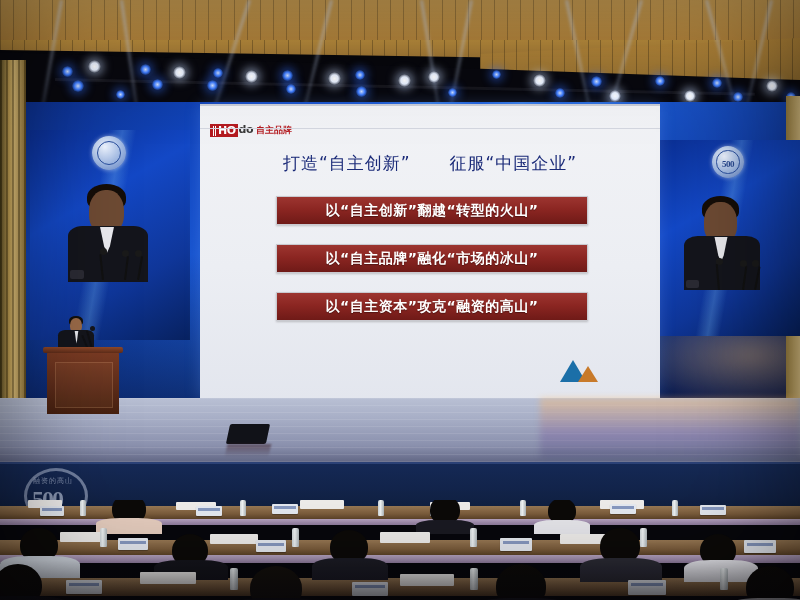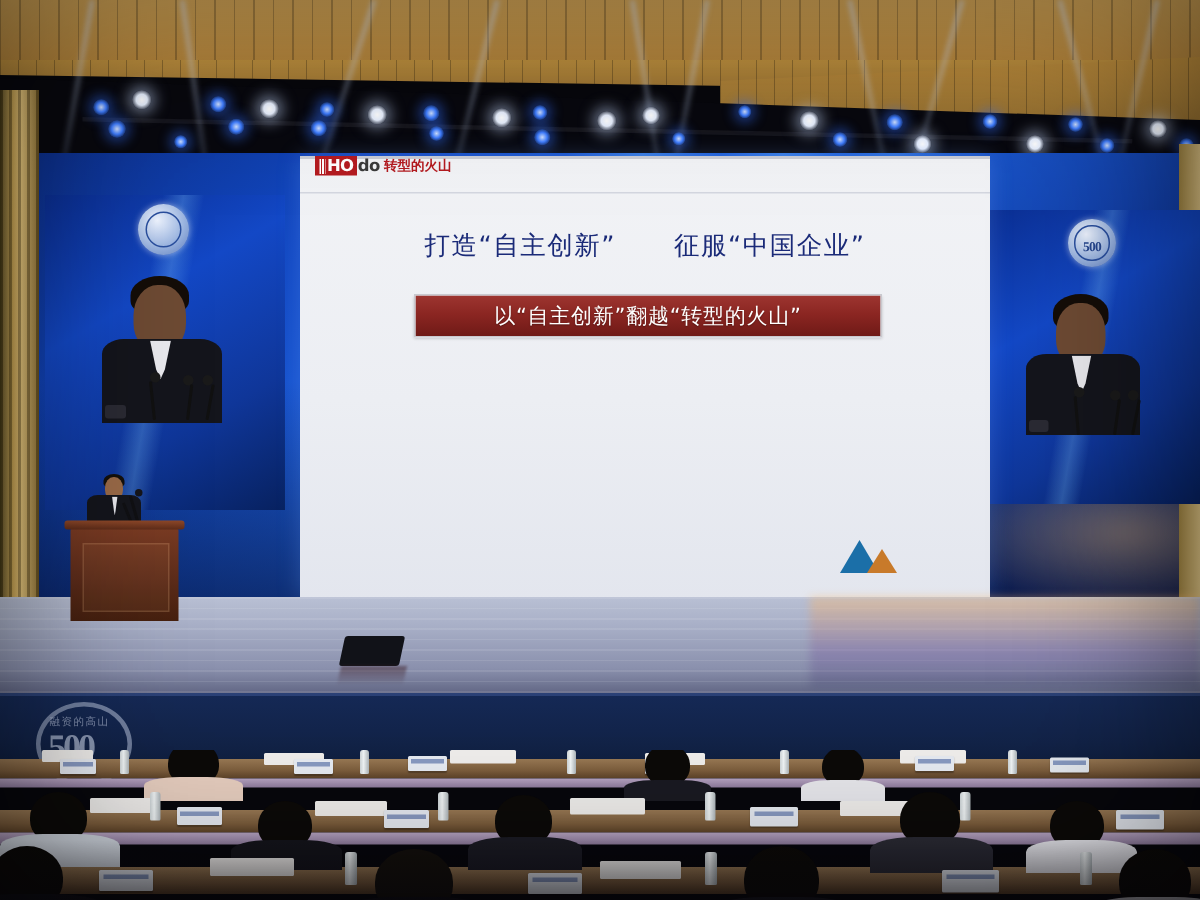--- a/index.html
+++ b/index.html
@@ -83,21 +83,21 @@
     clip-path:polygon(38% 0,62% 0,55% 42%,50% 56%,45% 42%);}
   .mic{position:absolute;background:#111;border-radius:2px;transform-origin:bottom center;}
   .mic-head{position:absolute;background:#1a1a1a;border-radius:50%;}
   .lappad{position:absolute;background:#2a2a33;border-radius:2px;}
 
   
   .slide{position:absolute;left:200px;top:104px;width:460px;height:296px;
     background:linear-gradient(180deg,#f2f3f6 0%,#eceef3 55%,#e3e6ee 100%);
     box-shadow:0 0 14px rgba(120,170,255,.25);}
   .slide-topline{position:absolute;left:0;top:0;width:100%;height:2px;background:#c9ccd6;}
-  .brand{position:absolute;left:10px;top:0;display:flex;align-items:center;height:13px;}
+  .brand{position:absolute;left:10px;top:20px;display:flex;height:13px;}
   .brand-mark{display:flex;align-items:center;height:13px;background:#b41b20;padding:0 2px 0 3px;}
   .brand-bars{display:inline-block;width:4px;height:10px;
     background:repeating-linear-gradient(90deg,#fff 0 1px,#b41b20 1px 2px);margin-right:1px;}
   .brand-ho{font-size:11px;font-weight:bold;color:#fff;line-height:12px;letter-spacing:-.5px;
     font-family:"DejaVu Sans",sans-serif;}
   .brand-do{font-size:11px;font-weight:bold;color:#3a3a3a;line-height:12px;letter-spacing:-.5px;
     margin-left:1px;font-family:"DejaVu Sans",sans-serif;}
   .brand-cn{font-size:9px;color:#b41b20;margin-left:3px;line-height:12px;font-weight:bold;
     font-family:"DejaVu Sans",sans-serif;}
   .brand-rule{position:absolute;left:0;top:24px;width:100%;height:1px;background:#d3d6df;}
@@ -105,21 +105,21 @@
   .slide-title{position:absolute;left:0;top:48px;width:100%;text-align:center;
     font-size:17px;color:#1a2a78;letter-spacing:1px;font-family:"DejaVu Sans",sans-serif;}
   .slide-title .gap{display:inline-block;width:26px;}
 
   .bars{position:absolute;left:76px;top:92px;width:312px;}
   .redbar{position:relative;height:27px;margin-bottom:19px;
     background:linear-gradient(180deg,#9d3530 0%,#8a2521 48%,#6f1a17 100%);
     border:1px solid #c9c9cf;
     display:flex;align-items:center;justify-content:center;
     box-shadow:0 1px 2px rgba(0,0,0,.2);}
-  .redbar span{font-size:14px;font-weight:normal;color:#fff;letter-spacing:.5px;
+  .redbar span{font-size:14px;font-weight:bold;color:#fff;letter-spacing:.5px;
     font-family:"DejaVu Sans",sans-serif;text-shadow:0 1px 1px rgba(0,0,0,.35);}
 
   .deco{position:absolute;right:54px;bottom:18px;width:46px;height:26px;}
   .deco-blue{position:absolute;left:0;bottom:0;width:0;height:0;
     border-left:13px solid transparent;border-right:13px solid transparent;border-bottom:22px solid #1b6fa8;}
   .deco-orange{position:absolute;left:18px;bottom:0;width:0;height:0;
     border-left:10px solid transparent;border-right:10px solid transparent;border-bottom:16px solid #c87a2a;}
 
   
   .floor{position:absolute;left:0;top:398px;width:800px;height:68px;
@@ -300,33 +300,39 @@
 
   <div class="slide">
     <div class="slide-topline"></div>
 
     <div class="brand">
       <span class="brand-mark">
         <span class="brand-bars"></span>
         <span class="brand-ho">HO</span>
       </span>
       <span class="brand-do">do</span>
-      <span class="brand-cn">转型的火山</span>
+      <span class="brand-cn">自主品牌</span>
     </div>
     <div class="brand-rule"></div>
 
     <div class="slide-title">
       <span>打造“自主创新”</span>
       <span class="gap"></span>
       <span>征服“中国企业”</span>
     </div>
 
     <div class="bars">
       <div class="redbar">
         <span>以“自主创新”翻越“转型的火山”</span>
+      </div>
+      <div class="redbar">
+        <span>以“自主品牌”融化“市场的冰山”</span>
+      </div>
+      <div class="redbar">
+        <span>以“自主资本”攻克“融资的高山”</span>
       </div>
     </div>
 
     <div class="deco">
       <div class="deco-blue"></div>
       <div class="deco-orange"></div>
     </div>
   </div>
 
   <div class="floor"></div>

